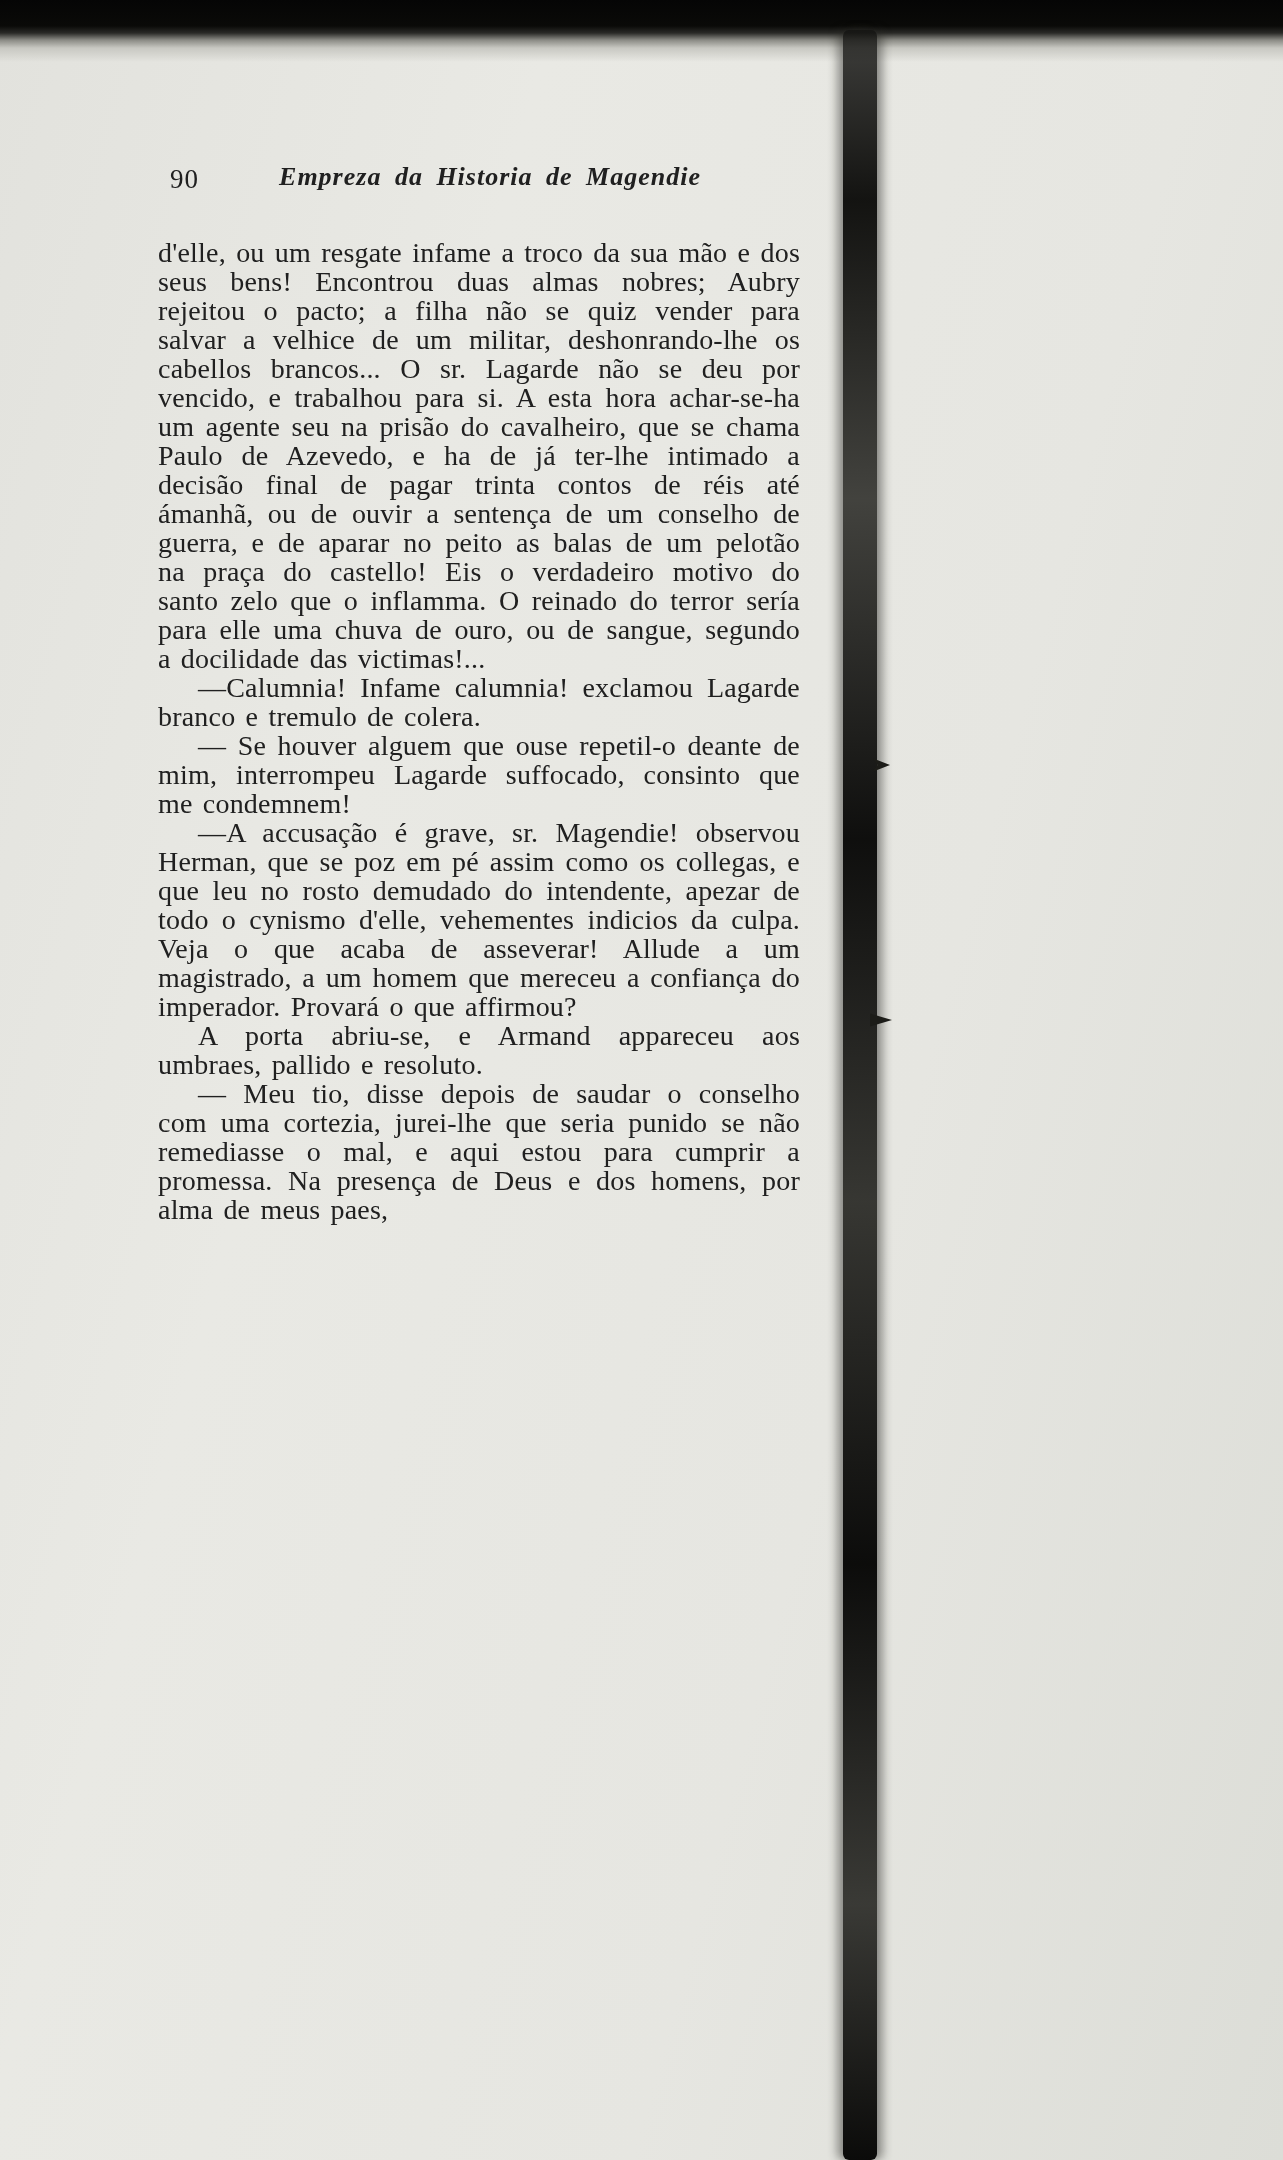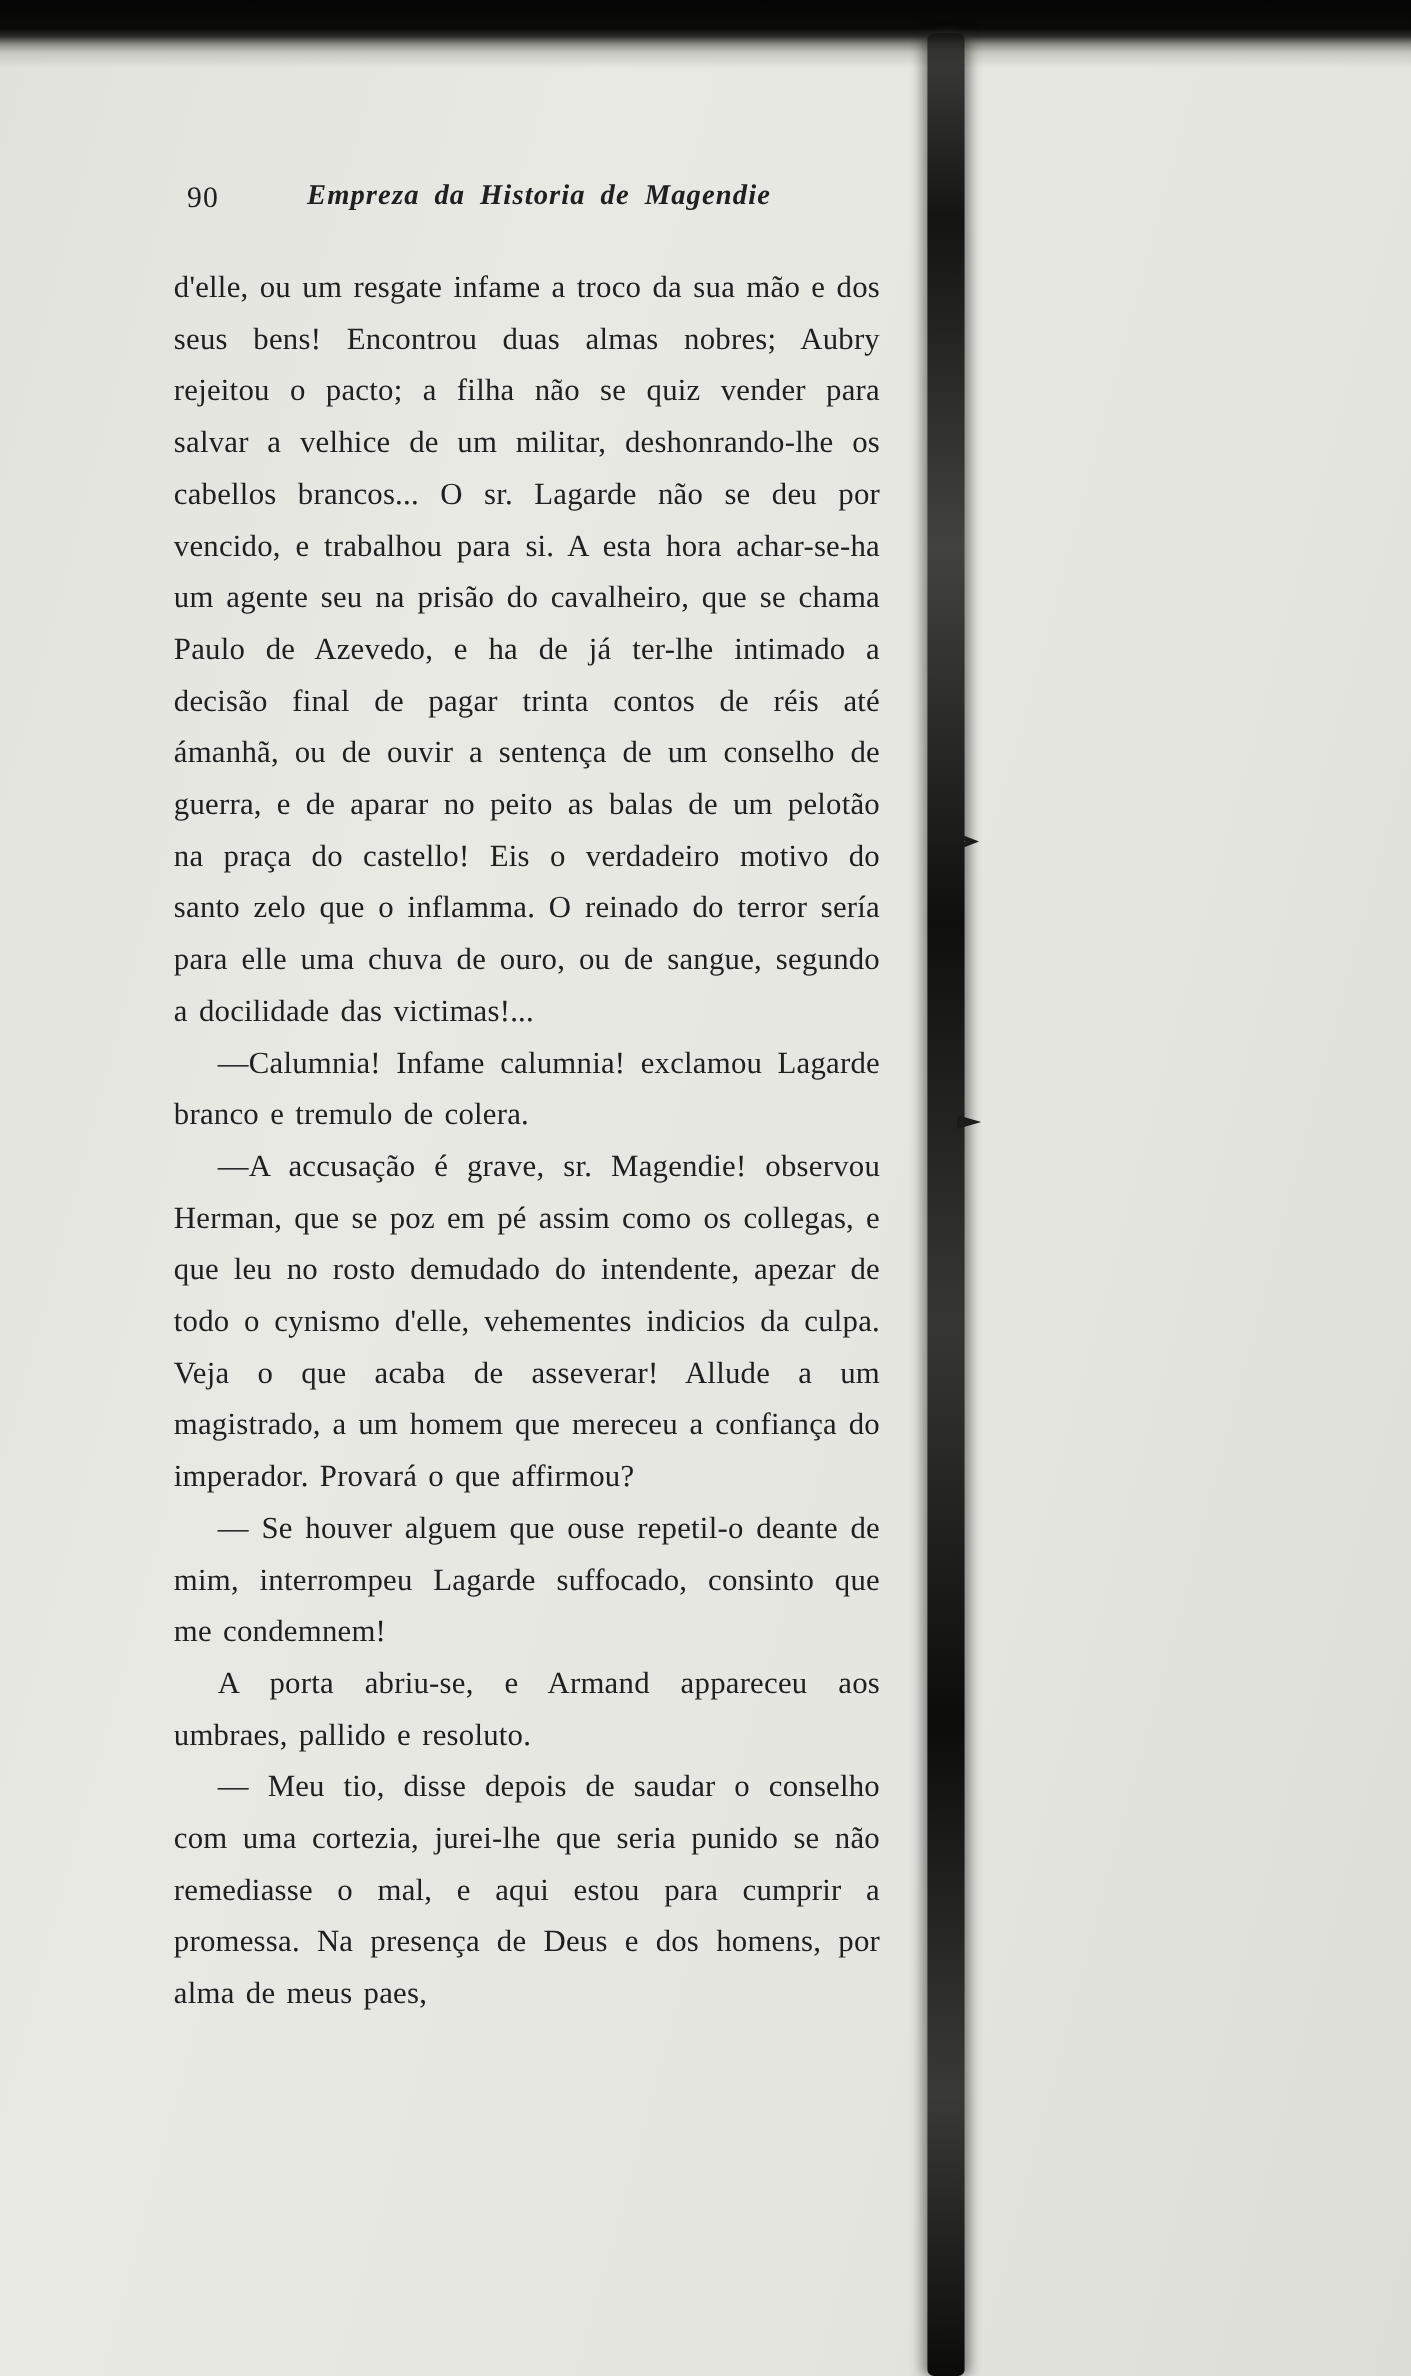--- a/index.html
+++ b/index.html
@@ -91,21 +91,21 @@
   
   .text-block {
     position: absolute;
     top: 238px;
     left: 158px;
     width: 642px;
   }
   .text-block p {
     margin: 0;
     font-size: 28px;
-    line-height: 47px;
+    line-height: 29px;
     text-align: justify;
     word-spacing: 3px;
     letter-spacing: 0.2px;
   }
   .text-block p.indent {
     text-indent: 40px;
   }
   .text-block p.flush {
     text-indent: 0;
   }
@@ -122,19 +122,19 @@
   <div class="scan-blot blot-2"></div>
 
   <div class="page-header">
     <span class="page-number">90</span>
     <span class="running-title">Empreza da Historia de Magendie</span>
   </div>
 
   <div class="text-block">
     <p class="flush">d'elle, ou um resgate infame a troco da sua mão e dos seus bens! Encontrou duas almas nobres; Aubry rejeitou o pacto; a filha não se quiz vender para salvar a velhice de um militar, deshonrando-lhe os cabellos brancos... O sr. Lagarde não se deu por vencido, e trabalhou para si. A esta hora achar-se-ha um agente seu na prisão do cavalheiro, que se chama Paulo de Azevedo, e ha de já ter-lhe intimado a decisão final de pagar trinta contos de réis até ámanhã, ou de ouvir a sentença de um conselho de guerra, e de aparar no peito as balas de um pelotão na praça do castello! Eis o verdadeiro motivo do santo zelo que o inflamma. O reinado do terror sería para elle uma chuva de ouro, ou de sangue, segundo a docilidade das victimas!...</p>
     <p class="indent">—Calumnia! Infame calumnia! exclamou Lagarde branco e tremulo de colera.</p>
+    <p class="indent">— Se houver alguem que ouse repetil-o deante de mim, interrompeu Lagarde suffocado, consinto que me condemnem!</p>
     <p class="indent">—A accusação é grave, sr. Magendie! observou Herman, que se poz em pé assim como os collegas, e que leu no rosto demudado do intendente, apezar de todo o cynismo d'elle, vehementes indicios da culpa. Veja o que acaba de asseverar! Allude a um magistrado, a um homem que mereceu a confiança do imperador. Provará o que affirmou?</p>
-    <p class="indent">— Se houver alguem que ouse repetil-o deante de mim, interrompeu Lagarde suffocado, consinto que me condemnem!</p>
     <p class="indent">A porta abriu-se, e Armand appareceu aos umbraes, pallido e resoluto.</p>
     <p class="indent">— Meu tio, disse depois de saudar o conselho com uma cortezia, jurei-lhe que seria punido se não remediasse o mal, e aqui estou para cumprir a promessa. Na presença de Deus e dos homens, por alma de meus paes,</p>
   </div>
 
 </div>
 
 </body></html>

